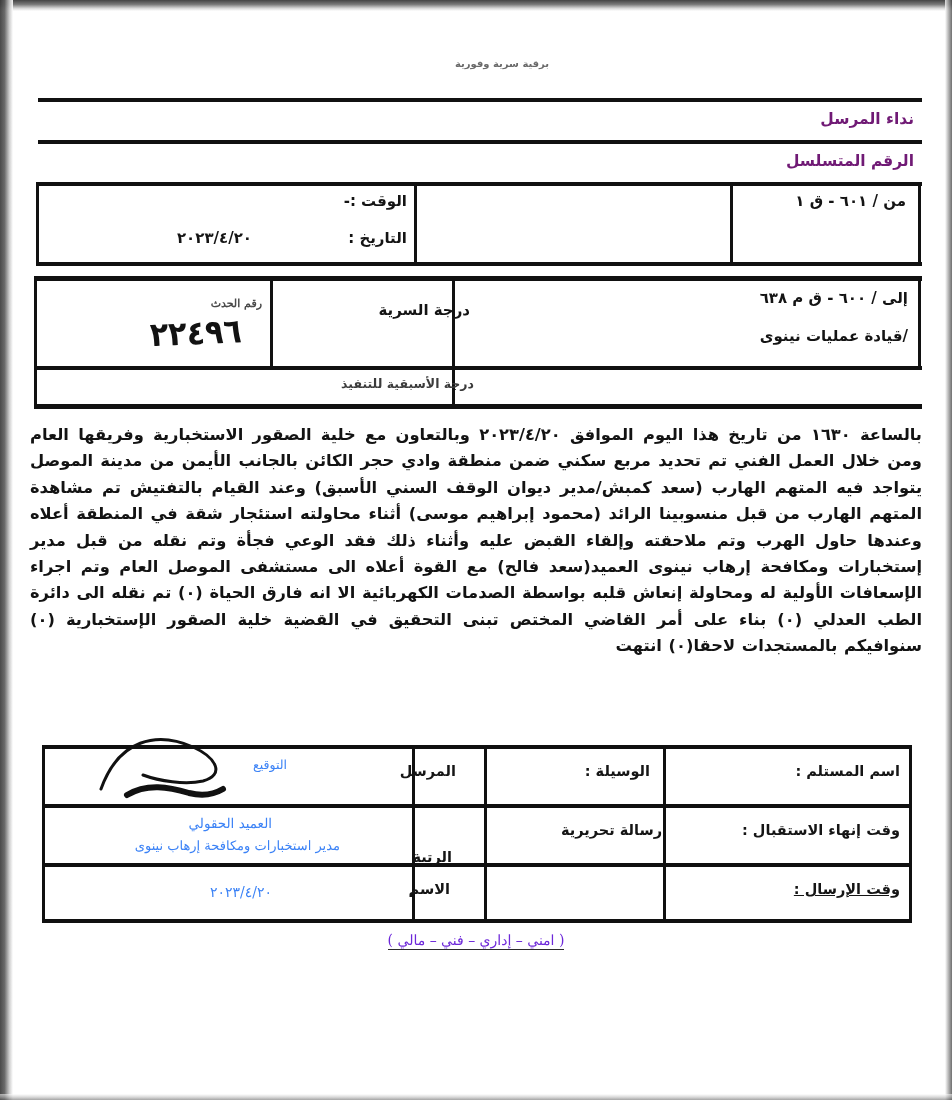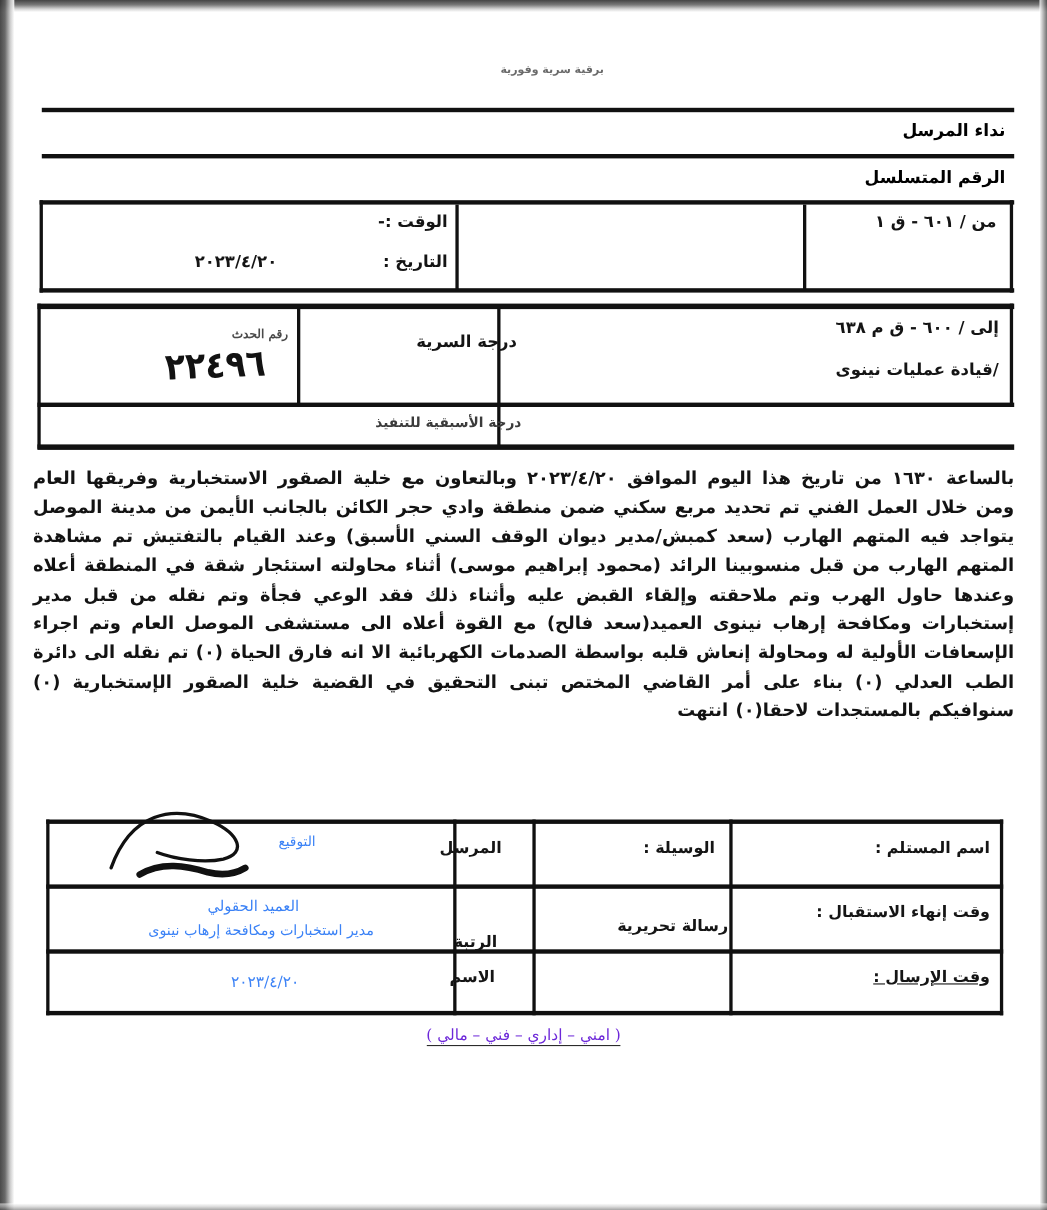--- a/index.html
+++ b/index.html
@@ -76,21 +76,21 @@
   
   .rule {
     position: absolute;
     background: #111;
   }
 
   .hdr-label {
     position: absolute;
     font-size: 15.5px;
     font-weight: bold;
-    color: #000000;
+    color: #701a75;
     text-align: right;
   }
   .cell-txt {
     position: absolute;
     font-size: 15px;
     font-weight: bold;
     color: #141414;
     line-height: 1.45;
     text-align: right;
     white-space: nowrap;
@@ -259,21 +259,21 @@
     <div class="sline" style="left:867px; top:0; width:3px; height:178px;"></div>
     <div class="sline" style="left:621px; top:0; width:3px; height:178px;"></div>
     <div class="sline" style="left:442px; top:0; width:3px; height:178px;"></div>
     <div class="sline" style="left:370px; top:0; width:3px; height:178px;"></div>
 
     <div class="sig-txt ar" style="top:18px; right:12px;">اسم المستلم :</div>
     <div class="sig-txt ar" style="top:77px; right:12px;">وقت إنهاء الاستقبال :</div>
     <div class="sig-txt ar" style="top:136px; right:12px;text-decoration:underline;">وقت الإرسال :</div>
 
     <div class="sig-txt ar" style="top:18px; right:262px;">الوسيلة :</div>
-    <div class="sig-txt ar" style="top:77px; right:250px;margin-top:12px;">رسالة تحريرية</div>
+    <div class="sig-txt ar" style="top:77px; right:250px;">رسالة تحريرية</div>
 
     <div class="sig-txt ar" style="top:18px; right:456px;">المرسل</div>
     <div class="sig-txt ar" style="top:60px; right:460px;margin-top:44px;">الرتبة</div>
     <div class="sig-txt ar" style="top:136px; right:462px;">الاسم</div>
 
     <div class="sig-hand ar" style="top:12px; right:625px; font-size:12.5px;">التوقيع</div>
 
     <svg id="signature-mark" viewBox="0 0 220 70">
       <path d="M4 56 C 22 6, 60 -2, 96 14 C 120 25, 128 42, 106 48 C 88 52, 62 48, 46 42" fill="none" stroke="#111" stroke-width="3" stroke-linecap="round"></path>
       <path d="M30 62 C 50 50, 72 54, 92 60 C 104 63, 116 62, 126 56" fill="none" stroke="#111" stroke-width="6" stroke-linecap="round"></path>

